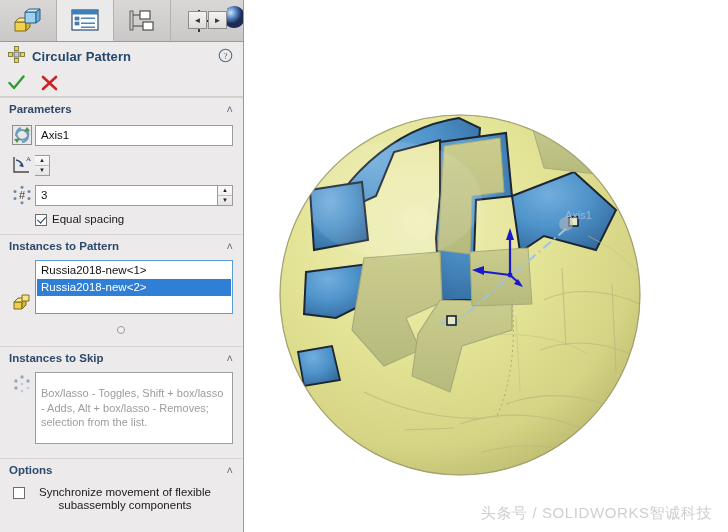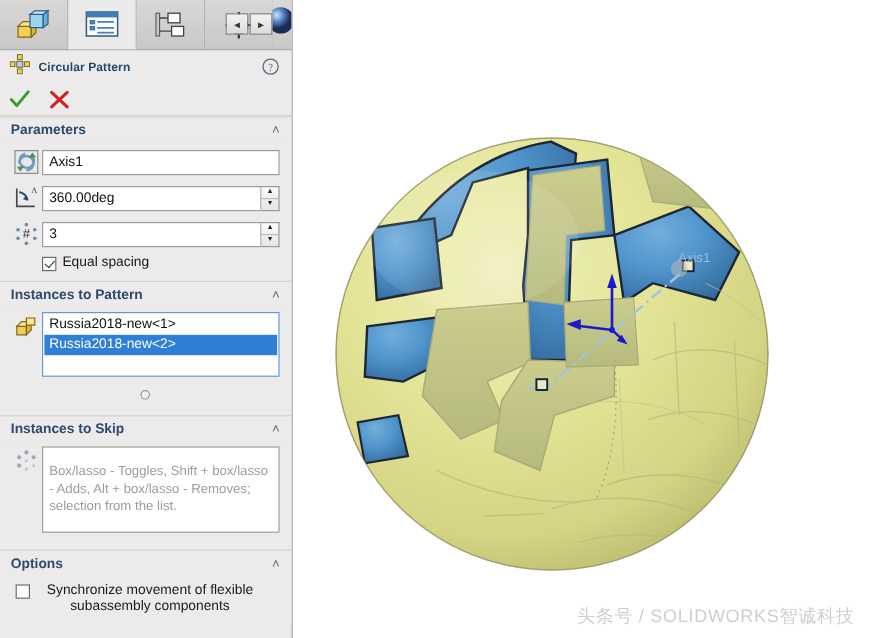--- a/index.html
+++ b/index.html
@@ -88,21 +88,21 @@
   
   #pm-header {
     height: 28px;
     display: flex;
     align-items: center;
     padding: 0 8px;
     background: #eceaea;
     position: relative;
   }
   #pm-title {
-    font-size: 10px;
+    font-size: 13px;
     font-weight: bold;
     color: #23486b;
     margin-left: 7px;
     letter-spacing: .1px;
   }
   #help-icon {
     position: absolute;
     right: 10px;
     top: 6px;
   }
@@ -427,21 +427,20 @@
 
       <div class="row">
         <span class="row-icon">
           <svg width="22" height="22" viewBox="0 0 22 22">
             <path d="M3,3 V18 H18" fill="none" stroke="#4a4a4a" stroke-width="1.4"></path>
             <path d="M5,6 A9,9 0 0 1 12,13" fill="none" stroke="#2b4b7a" stroke-width="1.6"></path>
             <polygon points="12,13 8,12 11,9" fill="#2b4b7a"></polygon>
             <text x="15" y="7" font-size="7" fill="#2b4b7a" font-family="Liberation Serif, serif">A</text>
           </svg>
         </span>
-        <div class="field">360.00deg</div>
         <div class="spin">
           <div>▲</div>
           <div>▼</div>
         </div>
       </div>
 
       <div class="row">
         <span class="row-icon">
           <svg width="22" height="22" viewBox="0 0 22 22">
             <circle cx="11" cy="3.2" r="1.5" fill="#6b8aa8"></circle>
@@ -464,21 +463,21 @@
         <span class="cbox checked"></span>
         <span class="clabel">Equal spacing</span>
       </div>
     </div>
 
     <div class="section-head">
       <span class="stitle">Instances to Pattern</span>
       <span class="chev">˄</span>
     </div>
     <div class="section-body">
-      <div class="row" style="align-items:flex-start">
+      <div class="row" style="align-items:flex-end">
         <span class="row-icon">
           <svg width="22" height="22" viewBox="0 0 22 22">
             <polygon points="3,11 3,18 11,18 11,11" fill="#f1cd4f" stroke="#7a6a20" stroke-width="1"></polygon>
             <polygon points="3,11 7,7 15,7 11,11" fill="#f9e488" stroke="#7a6a20" stroke-width="1"></polygon>
             <polygon points="11,11 15,7 15,14 11,18" fill="#d9b431" stroke="#7a6a20" stroke-width="1"></polygon>
             <polygon points="11,4 11,10 18,10 18,4" fill="#f9e488" stroke="#7a6a20" stroke-width="1"></polygon>
           </svg>
         </span>
         <div class="listbox">
           <div class="listitem">Russia2018-new&lt;1&gt;</div>

